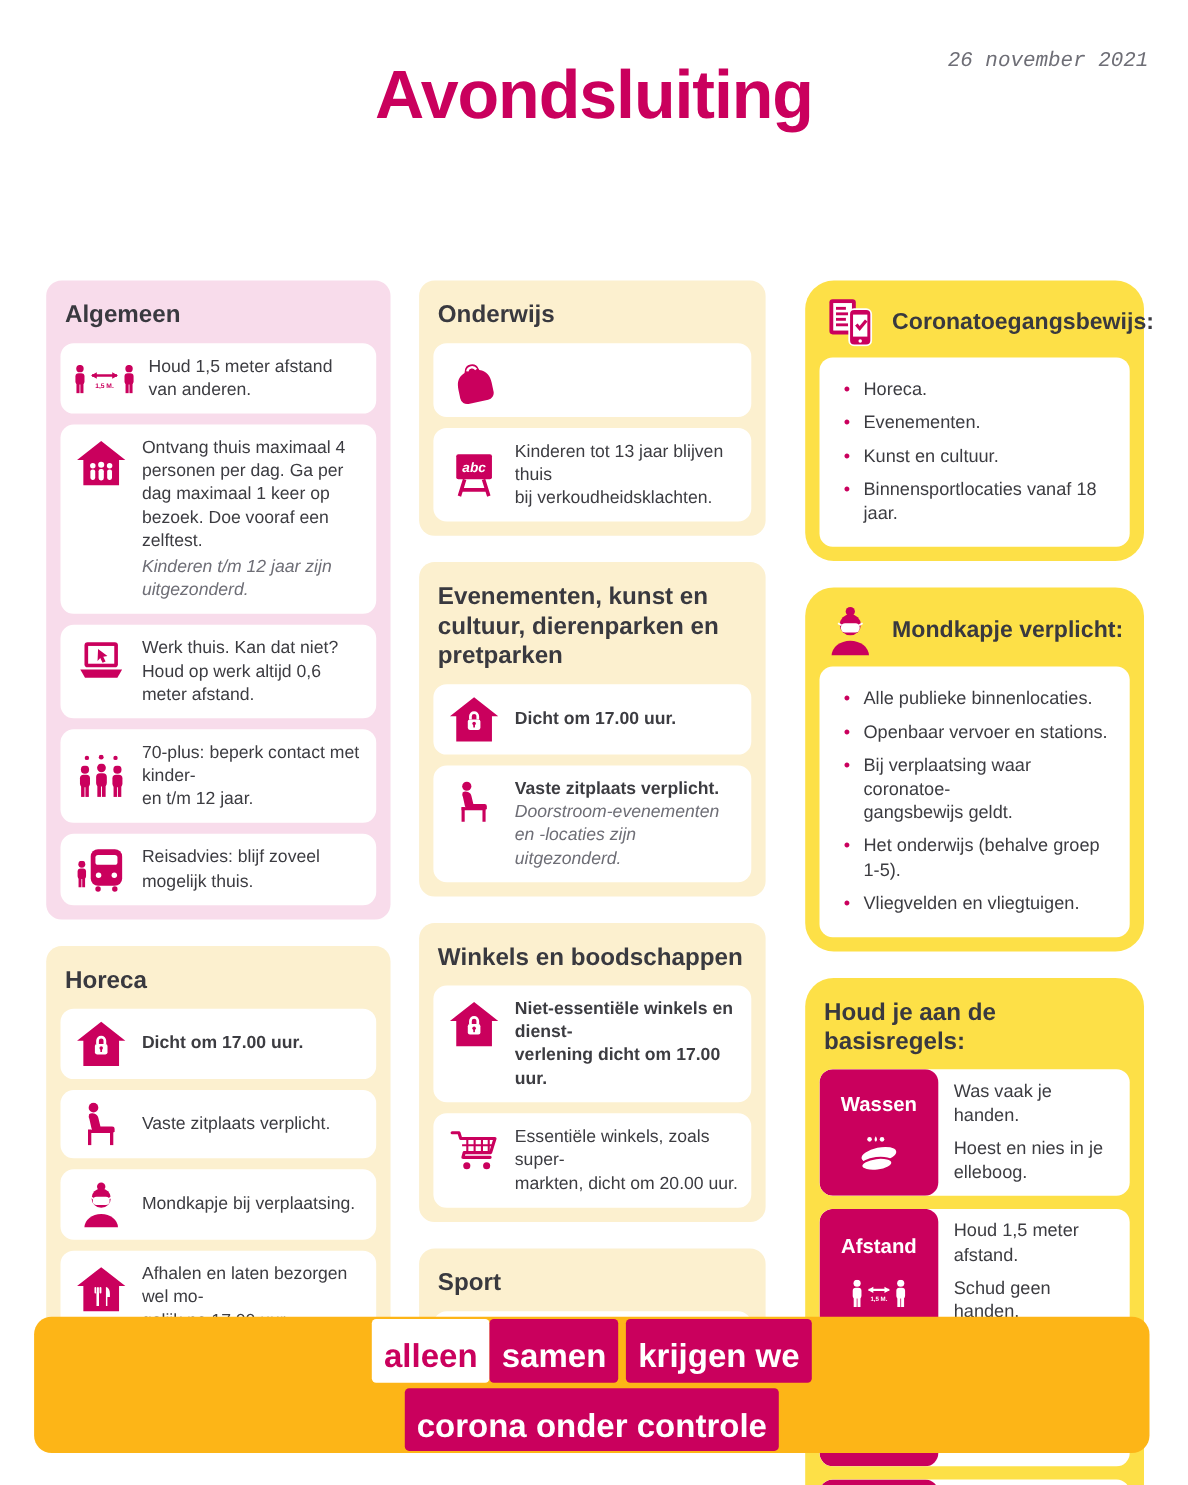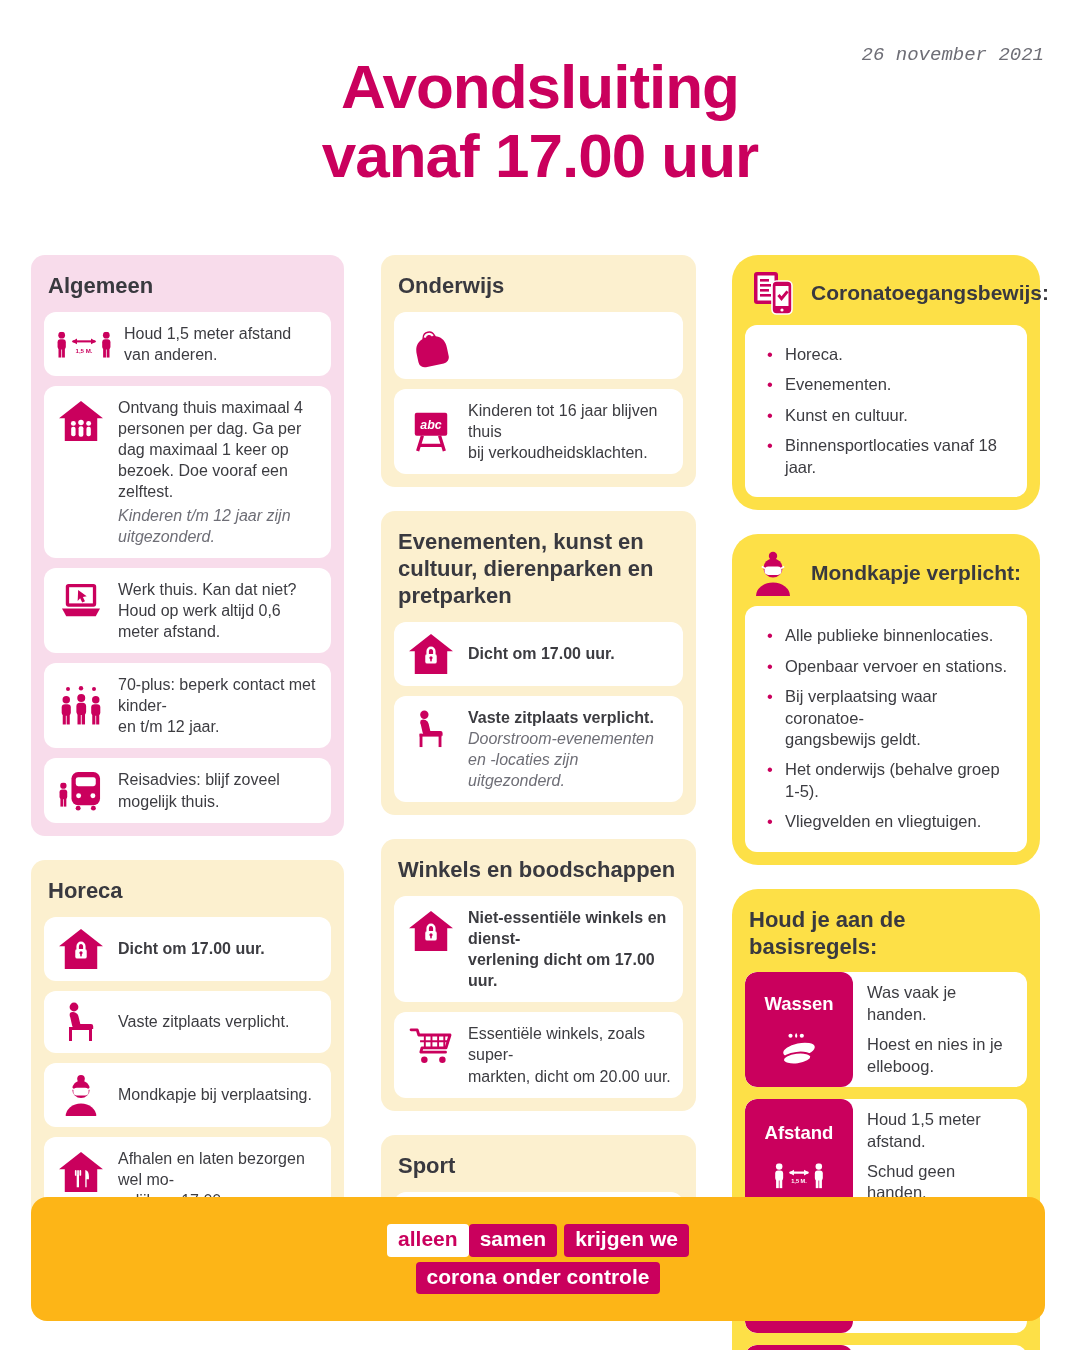--- a/index.html
+++ b/index.html
@@ -10,21 +10,21 @@
   .date{
     position:absolute;top:44px;right:36px;font-style:italic;
     font-size:19px;color:#6e6e76;font-family:Liberation Mono, monospace;
   }
   .title{
     position:absolute;top:52px;left:0;width:100%;text-align:center;
     color:#ca005d;font-weight:700;font-size:62px;line-height:1.12;
     letter-spacing:-1px;margin:0;
   }
   .col{position:absolute;top:255px;}
-  .col-left{left:31px;width:313px;}
+  .col-left{left:42px;width:313px;}
   .col-mid{left:381px;width:315px;}
   .col-right{left:732px;width:308px;}
   .panel{border-radius:14px;padding:12px 13px 13px;margin-bottom:24px;}
   .pink-bg{background:#f8dceb;}
   .cream-bg{background:#fcf0cf;}
   .blue-bg{background:#fde047;border-radius:26px;}
   .panel h2{font-size:22px;margin:6px 4px 12px;line-height:1.22;color:#39393f;}
   .card{
     background:#fff;border-radius:12px;padding:11px 12px;margin-top:10px;
     display:flex;align-items:center;gap:12px;min-height:34px;
@@ -62,22 +62,22 @@
     padding:10px 14px;display:flex;flex-direction:column;justify-content:center;gap:9px;
   }
   .rule-text p{margin:0;font-size:16.5px;line-height:1.3;white-space:pre-line;}
   .footer{
     position:absolute;left:31px;top:1197px;width:1014px;height:124px;
     background:#fdb517;border-radius:16px;display:flex;flex-direction:column;
     align-items:center;justify-content:center;gap:5px;
   }
   .slogan-line{display:flex;align-items:center;}
   .chip{
-    background:#ca005d;color:#fff;font-weight:700;font-size:21px;
-    padding:3px 11px 5px;border-radius:4px;line-height:1.15;
+    background:#ca005d;color:#fff;font-weight:700;font-size:30px;
+    padding:18px 11px 5px;border-radius:4px;line-height:1.15;
   }
   .chip.inv{background:#fff;color:#ca005d;margin-right:0;}
   .gap{margin-left:7px;}
   svg{display:block;}
   svg text{font-family:"Liberation Sans", sans-serif;}
 </style>
 </head>
 <body>
 
 <svg width="0" height="0" style="position:absolute" aria-hidden="true">
@@ -97,21 +97,20 @@
     </symbol>
   </defs>
 </svg>
 
 <div class="page">
 
   <div class="date">26 november 2021</div>
 
   <h1 class="title">
       <span style="display:block">Avondsluiting</span>
-      <span style="display:block">vanaf 17.00 uur</span>
     </h1>
 
   <div class="col col-left">
 
     <section class="panel pink-bg">
       <h2>Algemeen</h2>
 
       <div class="card">
         <span class="ic">
           <svg width="56" height="28" viewBox="0 0 64 32">
@@ -263,21 +262,21 @@
       </div>
 
       <div class="card">
         <span class="ic">
           <svg width="46" height="42" viewBox="0 0 48 44">
             <rect x="7" y="3" width="34" height="24" rx="2" fill="currentColor"></rect>
             <text x="24" y="20" text-anchor="middle" font-size="13" font-style="italic" font-weight="bold" fill="#fff">abc</text>
             <path d="M15,27 L10,43 M33,27 L38,43 M11.5,37 H36.5" stroke="currentColor" stroke-width="3.4"></path>
           </svg>
         </span>
-        <p>Kinderen tot 16 jaar blijven thuis
+        <p>Kinderen tot 13 jaar blijven thuis
 bij verkoudheidsklachten.</p>
       </div>
     </section>
 
     <section class="panel cream-bg">
       <h2>Evenementen, kunst en cultuur, dierenparken en pretparken</h2>
 
       <div class="card">
         <span class="ic">
           <svg width="46" height="42" viewBox="0 0 48 44">

